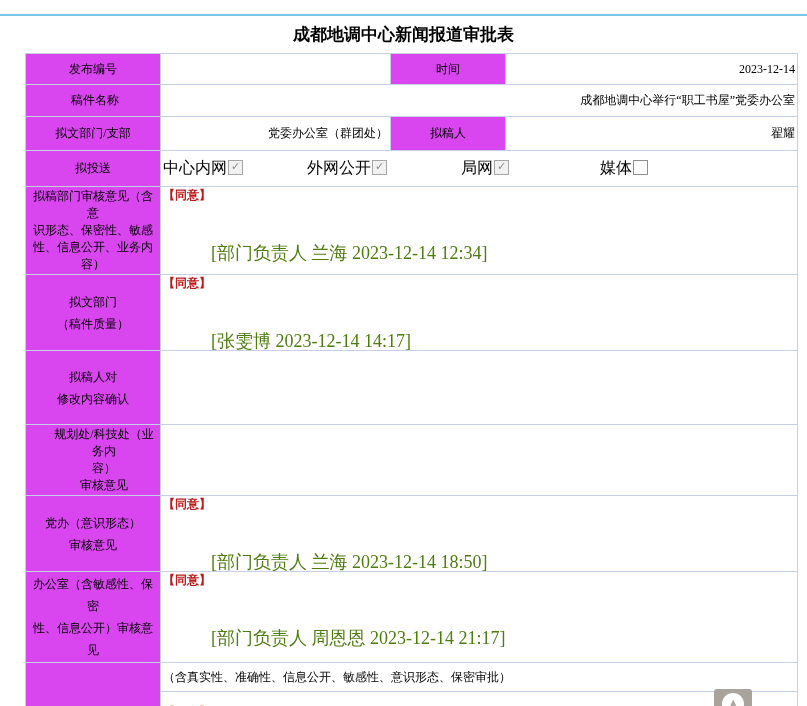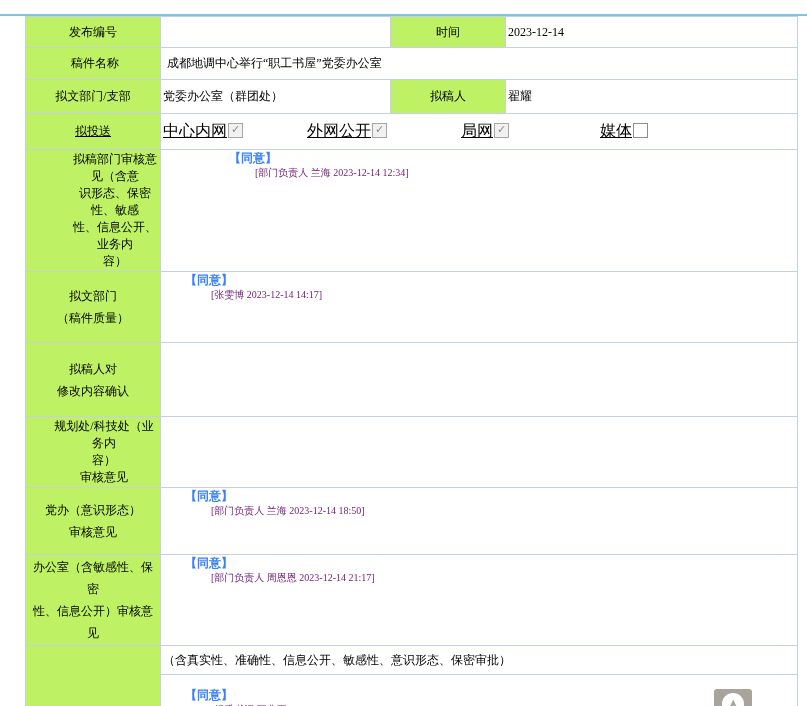--- a/index.html
+++ b/index.html
@@ -2,52 +2,53 @@
 <html><head>
 <meta charset="utf-8">
 <style>
   html,body{margin:0;padding:0;}
   body{font-family:"Liberation Serif",serif;background:#fff;}
   #viewport{position:relative;width:807px;height:706px;overflow:hidden;background:#fff;}
   .top-strip{height:14px;border-bottom:2px solid #7ec5ea;background:#fff;}
   .page-title{margin:9px 0 8px 0;text-align:center;font-size:17px;font-weight:bold;color:#000;line-height:20px;}
   table.form{border-collapse:collapse;table-layout:fixed;margin-left:25px;width:772px;}
   table.form th,table.form td{border:1px solid #c5d0e6;font-weight:normal;font-size:12px;color:#000;padding:1px 2px;overflow:hidden;}
-  table.form th{background:#bef264;text-align:center;vertical-align:middle;margin-top:28px;}
-  td.val{text-align:left;vertical-align:middle;}
+  table.form th{background:#d946ef;text-align:center;vertical-align:middle;margin-top:28px;}
+  td.val{text-align:right;vertical-align:middle;}
   .blue{color:#0000cc;}
   .lh17{line-height:17px;}
   .lh22{line-height:22px;}
   .lbl-line{display:block;}
   td.opinion{vertical-align:top;padding:3px 2px 2px 3px;}
   td.opinion.pad-top{padding-top:13px;}
-  .agree{font-weight:bold;color:#3b82f6;font-size:12px;line-height:14px;margin-left:22px;}
-  .sig{color:#701a75;font-size:10px;line-height:15px;padding-left:48px;white-space:nowrap;}
+  .agree{font-weight:bold;color:#b91c1c;font-size:12px;line-height:14px;}
+  .sig{color:#4d7c0f;font-size:18px;line-height:15px;padding-left:48px;white-space:nowrap;margin-top:44px;}
   td.cb-cell{vertical-align:middle;padding:0 0 0 1px;}
   .cbrow{display:grid;grid-template-columns:144px 154px 139px 1fr;align-items:center;}
   .cbitem{white-space:nowrap;font-size:16px;}
   .cb{display:inline-block;width:13px;height:13px;border:1px solid #8f8f8f;background:#fff;vertical-align:-2px;margin-left:1px;position:relative;}
   .cb.checked{background:#f1f1f1;border-color:#a6a6a6;}
   .cb.checked::after{content:"\2713";position:absolute;left:0;top:-1px;width:13px;text-align:center;font-size:11px;line-height:13px;color:#8a8a8a;}
   td.note-cell{vertical-align:middle;font-size:12px;color:#000;}
   .totop{position:absolute;left:714px;top:689px;width:38px;height:34px;background:#a8a49c;border-radius:3px;display:flex;justify-content:center;align-items:flex-start;padding-top:4px;box-sizing:border-box;cursor:pointer;}
   .totop-circle{display:inline-block;width:22px;height:22px;background:#fff;border-radius:50%;color:#a8a49c;font-size:12px;line-height:22px;text-align:center;transform:rotate(-90deg);}
   
   tr.r1 th,tr.r1 td{height:28px;} tr.r2 th,tr.r2 td{height:29px;padding-left:6px;}
-  tr.r3 th,tr.r3 td{height:31px;} tr.r4 th,tr.r4 td{height:33px;text-decoration:underline;}
-  tr.r5 th,tr.r5 td{height:70px;padding-left:46px;} tr.r6 th,tr.r6 td{height:68px;}
+  tr.r3 th,tr.r3 td{height:31px;} tr.r4 th,tr.r4 td{height:33px;}
+  tr.r5 th,tr.r5 td{height:70px;} tr.r6 th,tr.r6 td{height:68px;}
   tr.r7 th,tr.r7 td{height:71px;} tr.r8 th,tr.r8 td{height:67px;padding-left:24px;}
   tr.r9 th,tr.r9 td{height:64px;} tr.r10 th,tr.r10 td{height:63px;}
   tr.r11a td{height:26px;} tr.r11b td{height:90px;}
 </style>
 </head>
 <body>
 
 <div id="viewport">
   <div class="top-strip"></div>
+  <div class="page-title">成都地调中心新闻报道审批表</div>
 
   <table class="form">
     <colgroup>
         <col style="width:135px">
         <col style="width:230px">
         <col style="width:115px">
         <col style="width:292px">
       </colgroup>
 
     <tbody>

